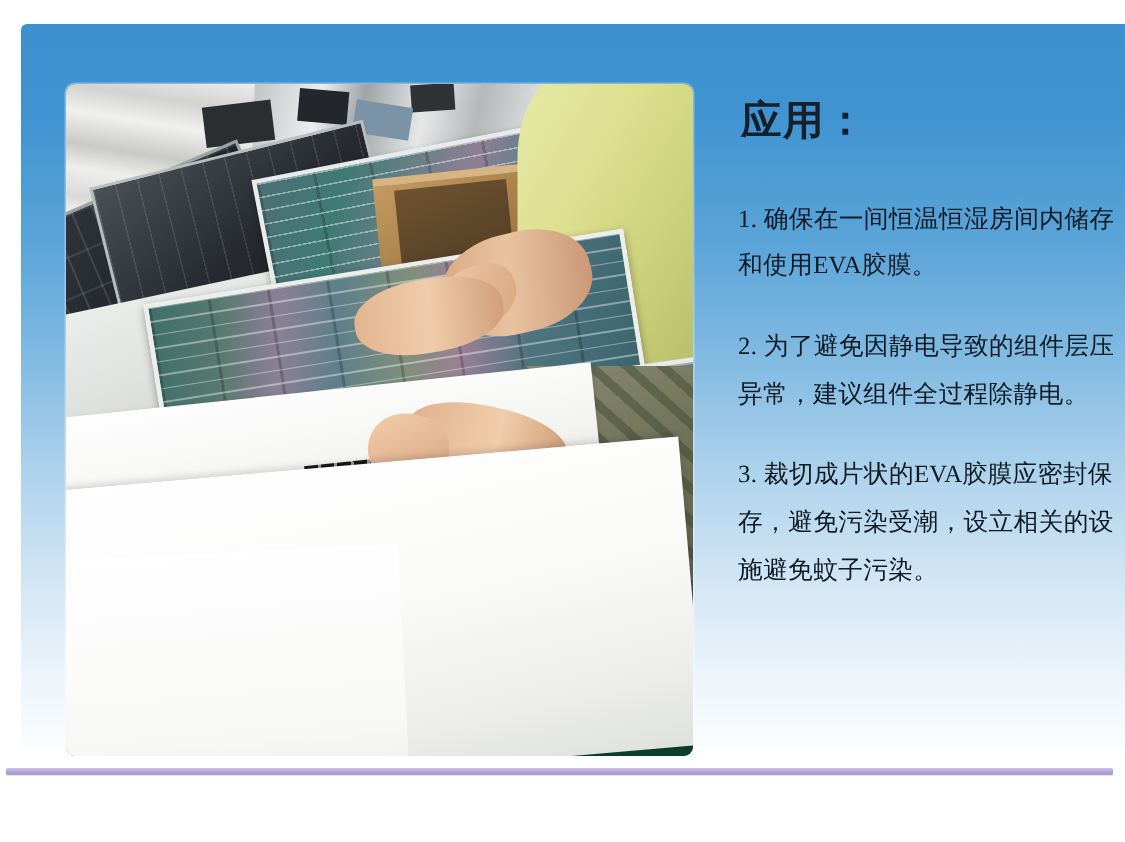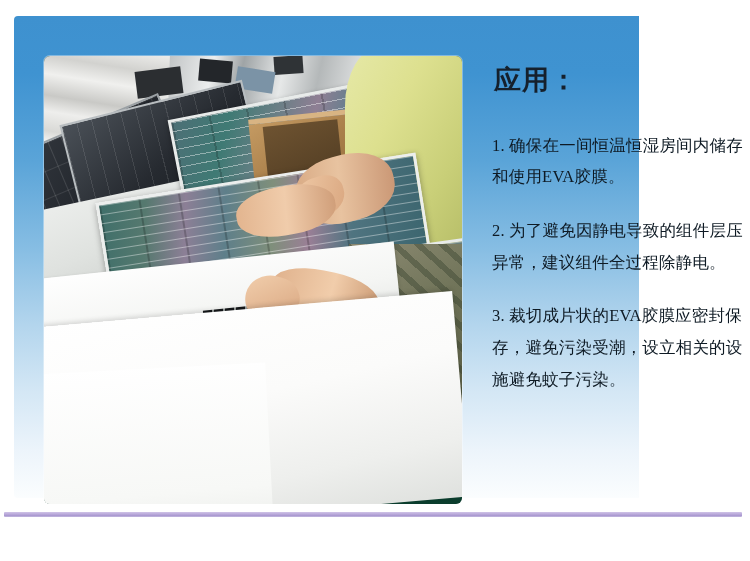--- a/index.html
+++ b/index.html
@@ -19,21 +19,21 @@
     width: 750px;
     height: 561px;
     background: #ffffff;
   }
 
   
   #panel {
     position: absolute;
     left: 14px;
     top: 16px;
-    width: 625px;
+    width: 736px;
     height: 482px;
     background: linear-gradient(to bottom,
         #3e91cf 0%,
         #3f93d1 12%,
         #5aa4d8 30%,
         #86bde3 48%,
         #b3d5ed 64%,
         #d4e7f5 78%,
         #ecf4fb 90%,
         #fbfdfe 100%);

